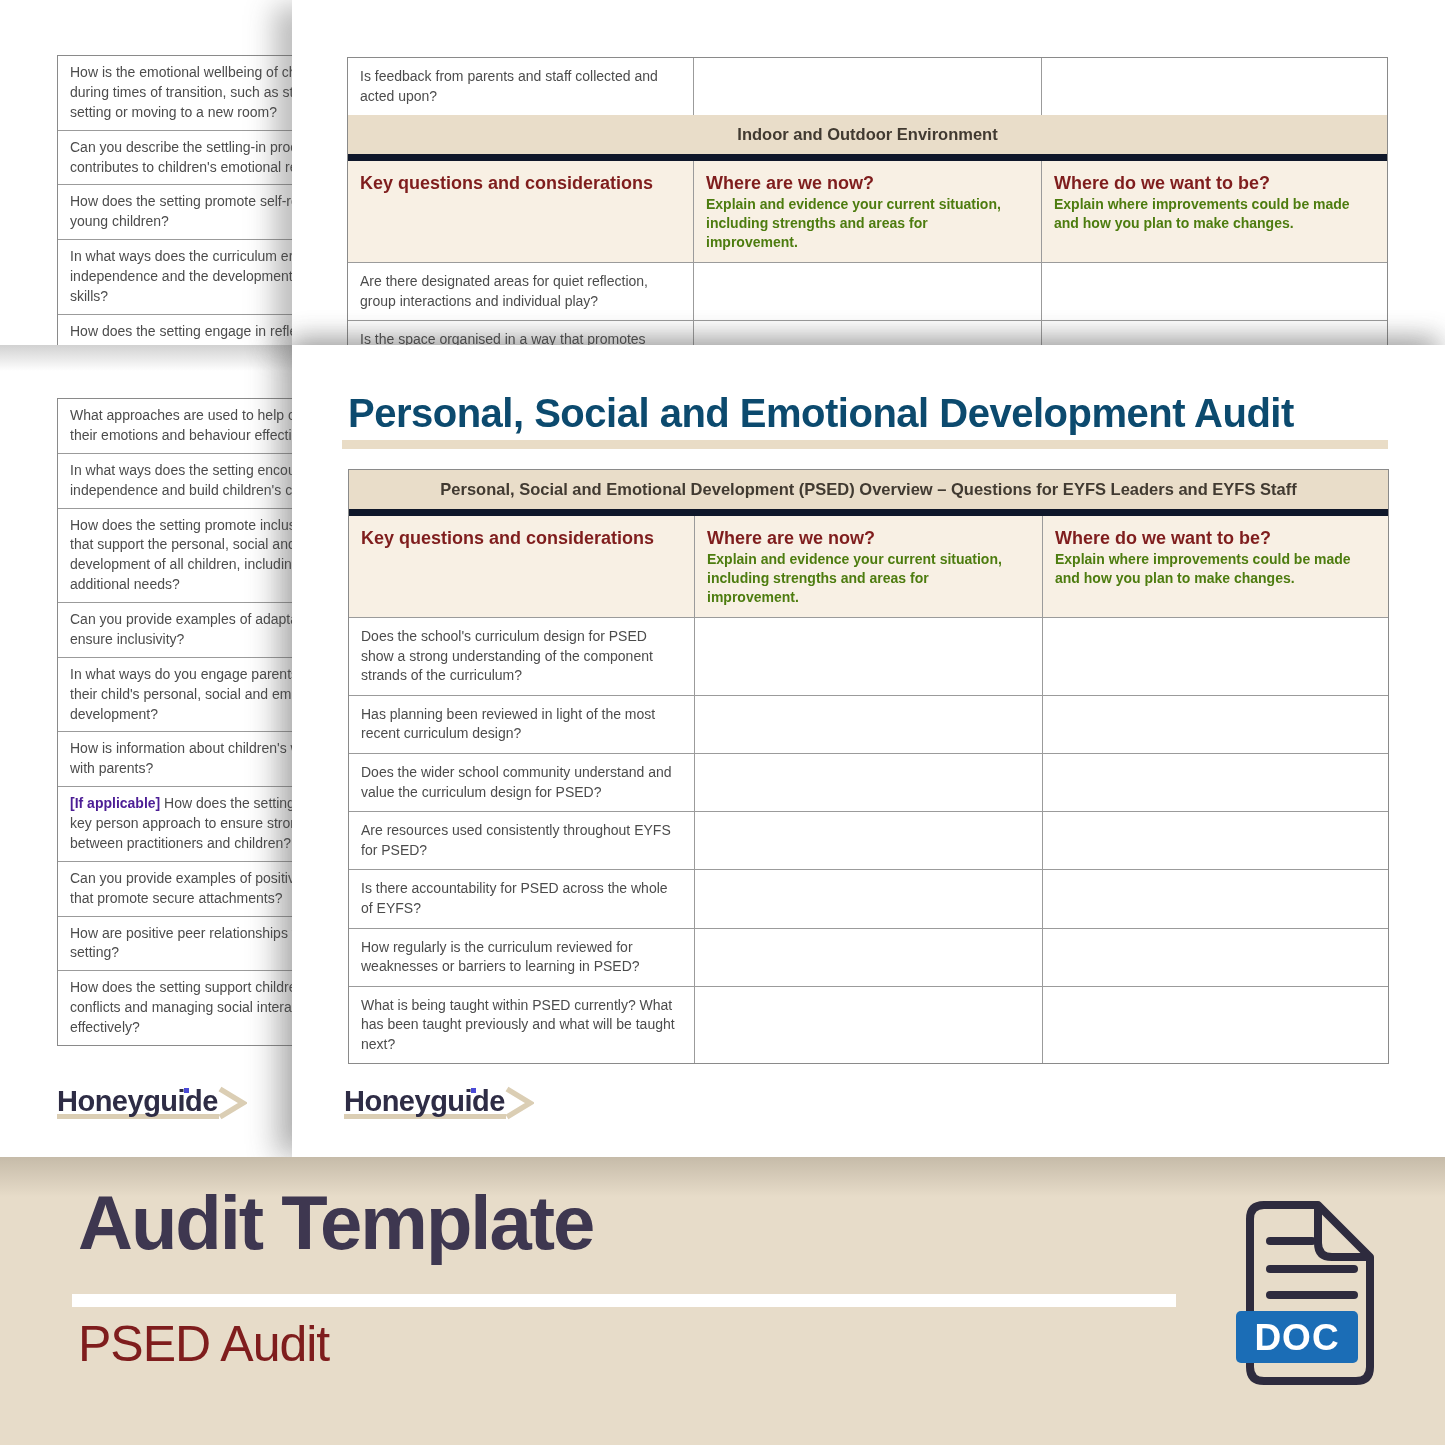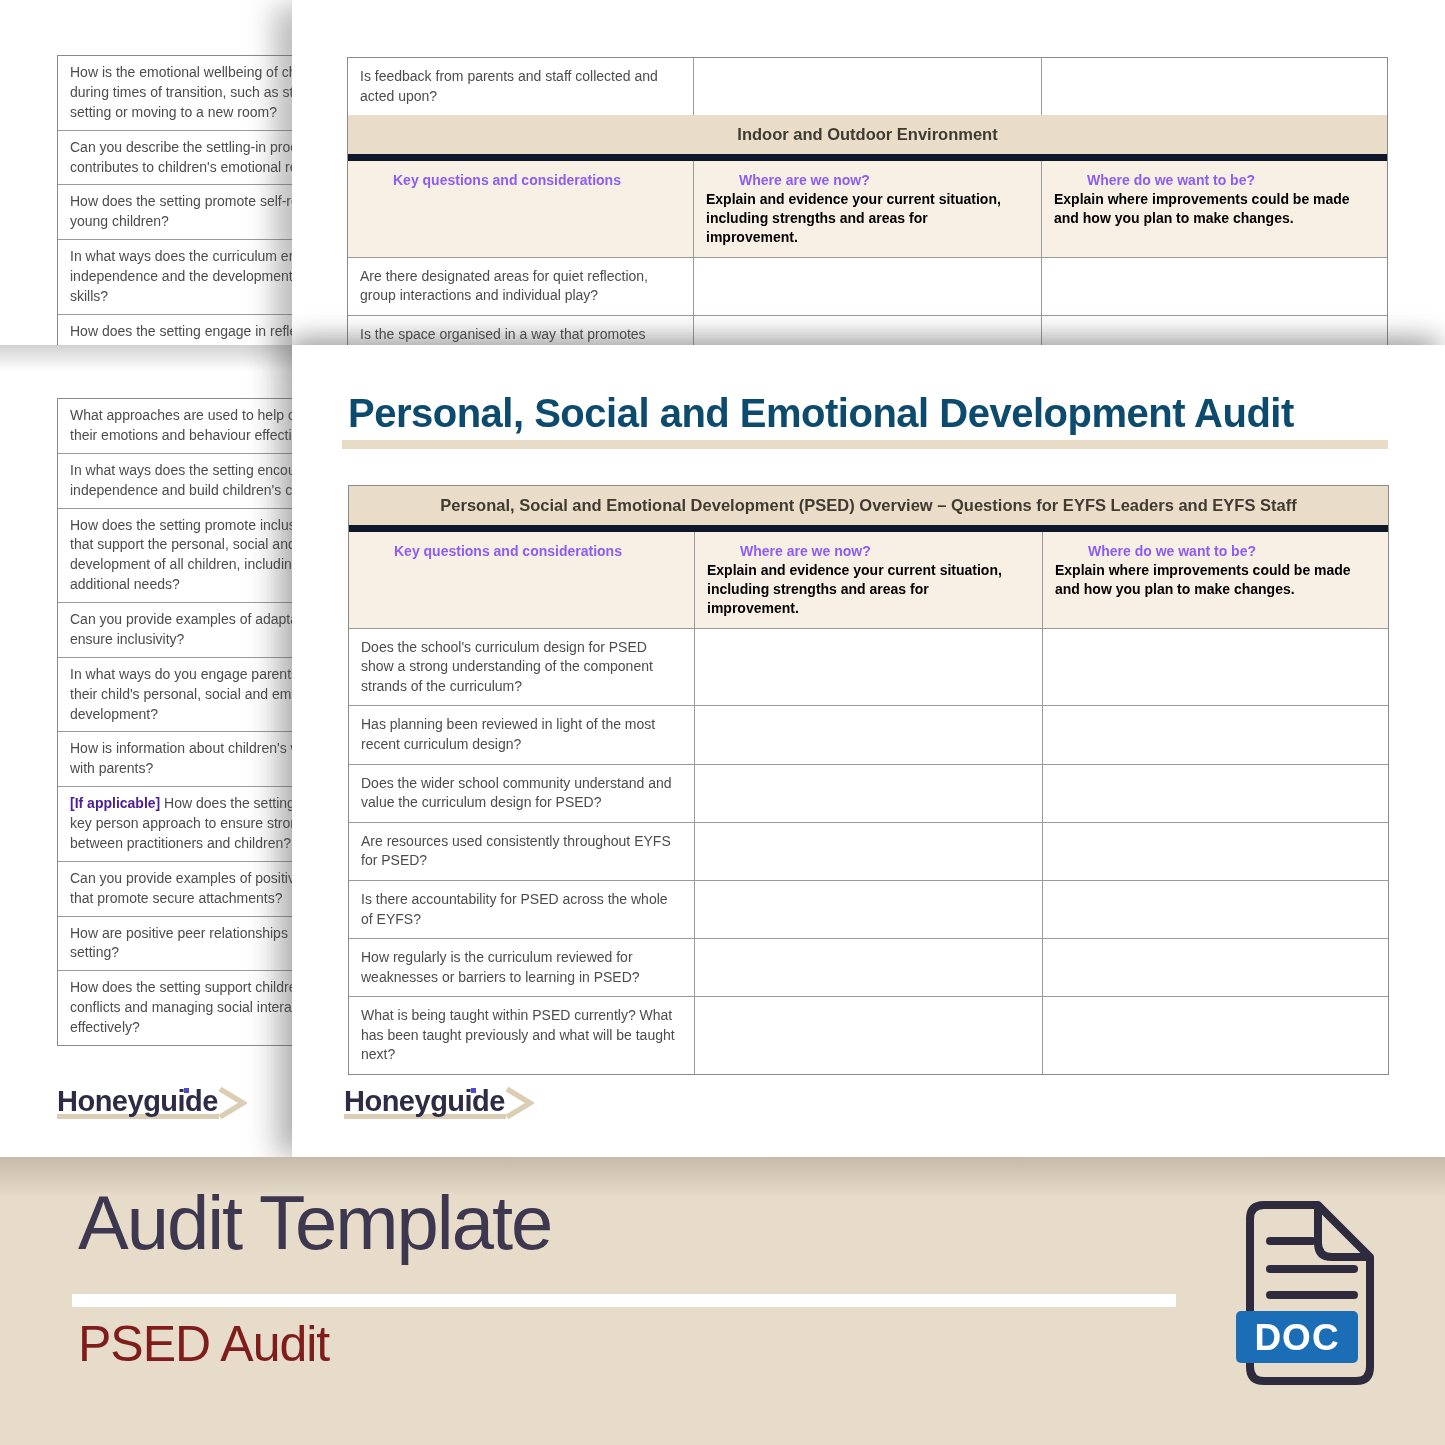--- a/index.html
+++ b/index.html
@@ -28,40 +28,40 @@
   .a-table { position:absolute; width:1041px; border:1px solid #8a8a8a; background:#fff; box-sizing:border-box; }
   .t-row { display:grid; grid-template-columns:346px 348px 1fr; border-bottom:1px solid #9b9b9b; }
   [data-trows] .t-row:last-child { border-bottom:none; }
   .t-cell { border-right:1px solid #9b9b9b; padding:9px 12px; box-sizing:border-box; min-height:36px; }
   .t-cell:last-child { border-right:none; }
   .t-cell.q-cell { font-size:14px; line-height:1.4; color:#4c4c4c; }
   .band { background:#e9ddc9; border-bottom:7px solid #0f172a; text-align:center;
       font-weight:bold; font-size:16.5px; color:#413a31; padding:10px 6px; }
   .header-row { background:#f8f0e4; }
   .header-row .t-cell { padding:10px 12px; }
-  .h-bold { font-weight:bold; font-size:14px; color:#8b5cf6; line-height:1.35; display:block;margin-left:33px; }
-  .h-teal { font-weight:bold; font-size:14px; color:#000000; line-height:1.35; display:block; white-space:pre-line; }
+  .h-bold { font-weight:bold; font-size:18px; color:#7f1d1d; line-height:1.35; display:block; }
+  .h-teal { font-weight:bold; font-size:14px; color:#4d7c0f; line-height:1.35; display:block; white-space:pre-line; }
 
   
   .main-title { position:absolute; left:56px; top:46px; width:1060px; font-size:40px; font-weight:bold;
       color:#0c4a6e; letter-spacing:-0.5px; white-space:nowrap; }
   .title-rule { position:absolute; left:50px; top:95px; width:1046px; height:9px; background:#e9dcc6; }
 
   
   .logo { position:absolute; width:190px; height:40px; }
   .logo-bar { position:absolute; left:0; bottom:6px; width:162px; height:5px; background:#dbceb4; }
   .logo-head { position:absolute; right:0; top:1px; }
   .logo-text { position:relative; z-index:2; font-size:29px; font-weight:bold; color:#2e2c45; letter-spacing:-0.5px; }
   .logo-dot { position:absolute; left:127px; top:3px; width:5px; height:5px; background:#4a4ad6; z-index:3; }
 
   
   .banner { position:absolute; left:0; top:1157px; width:1445px; height:288px; background:#e7dcc9; z-index:6; }
   .banner::before { content:""; position:absolute; left:0; top:0; right:0; height:40px;
       background:linear-gradient(to bottom, rgba(80,70,55,.22), rgba(80,70,55,0)); }
-  .banner-title { position:absolute; left:78px; top:22px; font-size:76px; font-weight:normal;
+  .banner-title { position:absolute; left:78px; top:22px; font-size:76px; font-weight:bold;
       color:#3e3750; letter-spacing:-2px; white-space:nowrap; }
   .banner-rule { position:absolute; left:72px; top:137px; width:1104px; height:13px; background:#ffffff; }
   .banner-subtitle { position:absolute; left:78px; top:158px; font-size:50px; font-weight:400;
       color:#7f1d1d; letter-spacing:-1px; white-space:nowrap; }
   .doc-icon { position:absolute; left:1232px; top:40px; }
 </style>
 </head>
 <body>
 
 <div class="stage">
@@ -187,21 +187,21 @@
             <div class="t-cell"></div>
             <div class="t-cell"></div>
           </div>
         </div>
     </div>
   </div>
 
   <div class="page page-d">
     <div class="main-title">Personal, Social and Emotional Development Audit</div>
     <div class="title-rule"></div>
-    <div class="a-table" style="left:56px; top:140px;">
+    <div class="a-table" style="left:56px; top:124px;">
       <div class="band">Personal, Social and Emotional Development (PSED) Overview – Questions for EYFS Leaders and EYFS Staff</div>
       <div class="t-row header-row">
         <div class="t-cell">
           <span class="h-bold">Key questions and considerations</span>
         </div>
         <div class="t-cell">
           <span class="h-bold">Where are we now?</span>
           <span class="h-teal">Explain and evidence your current situation,
 including strengths and areas for
 improvement.</span>

